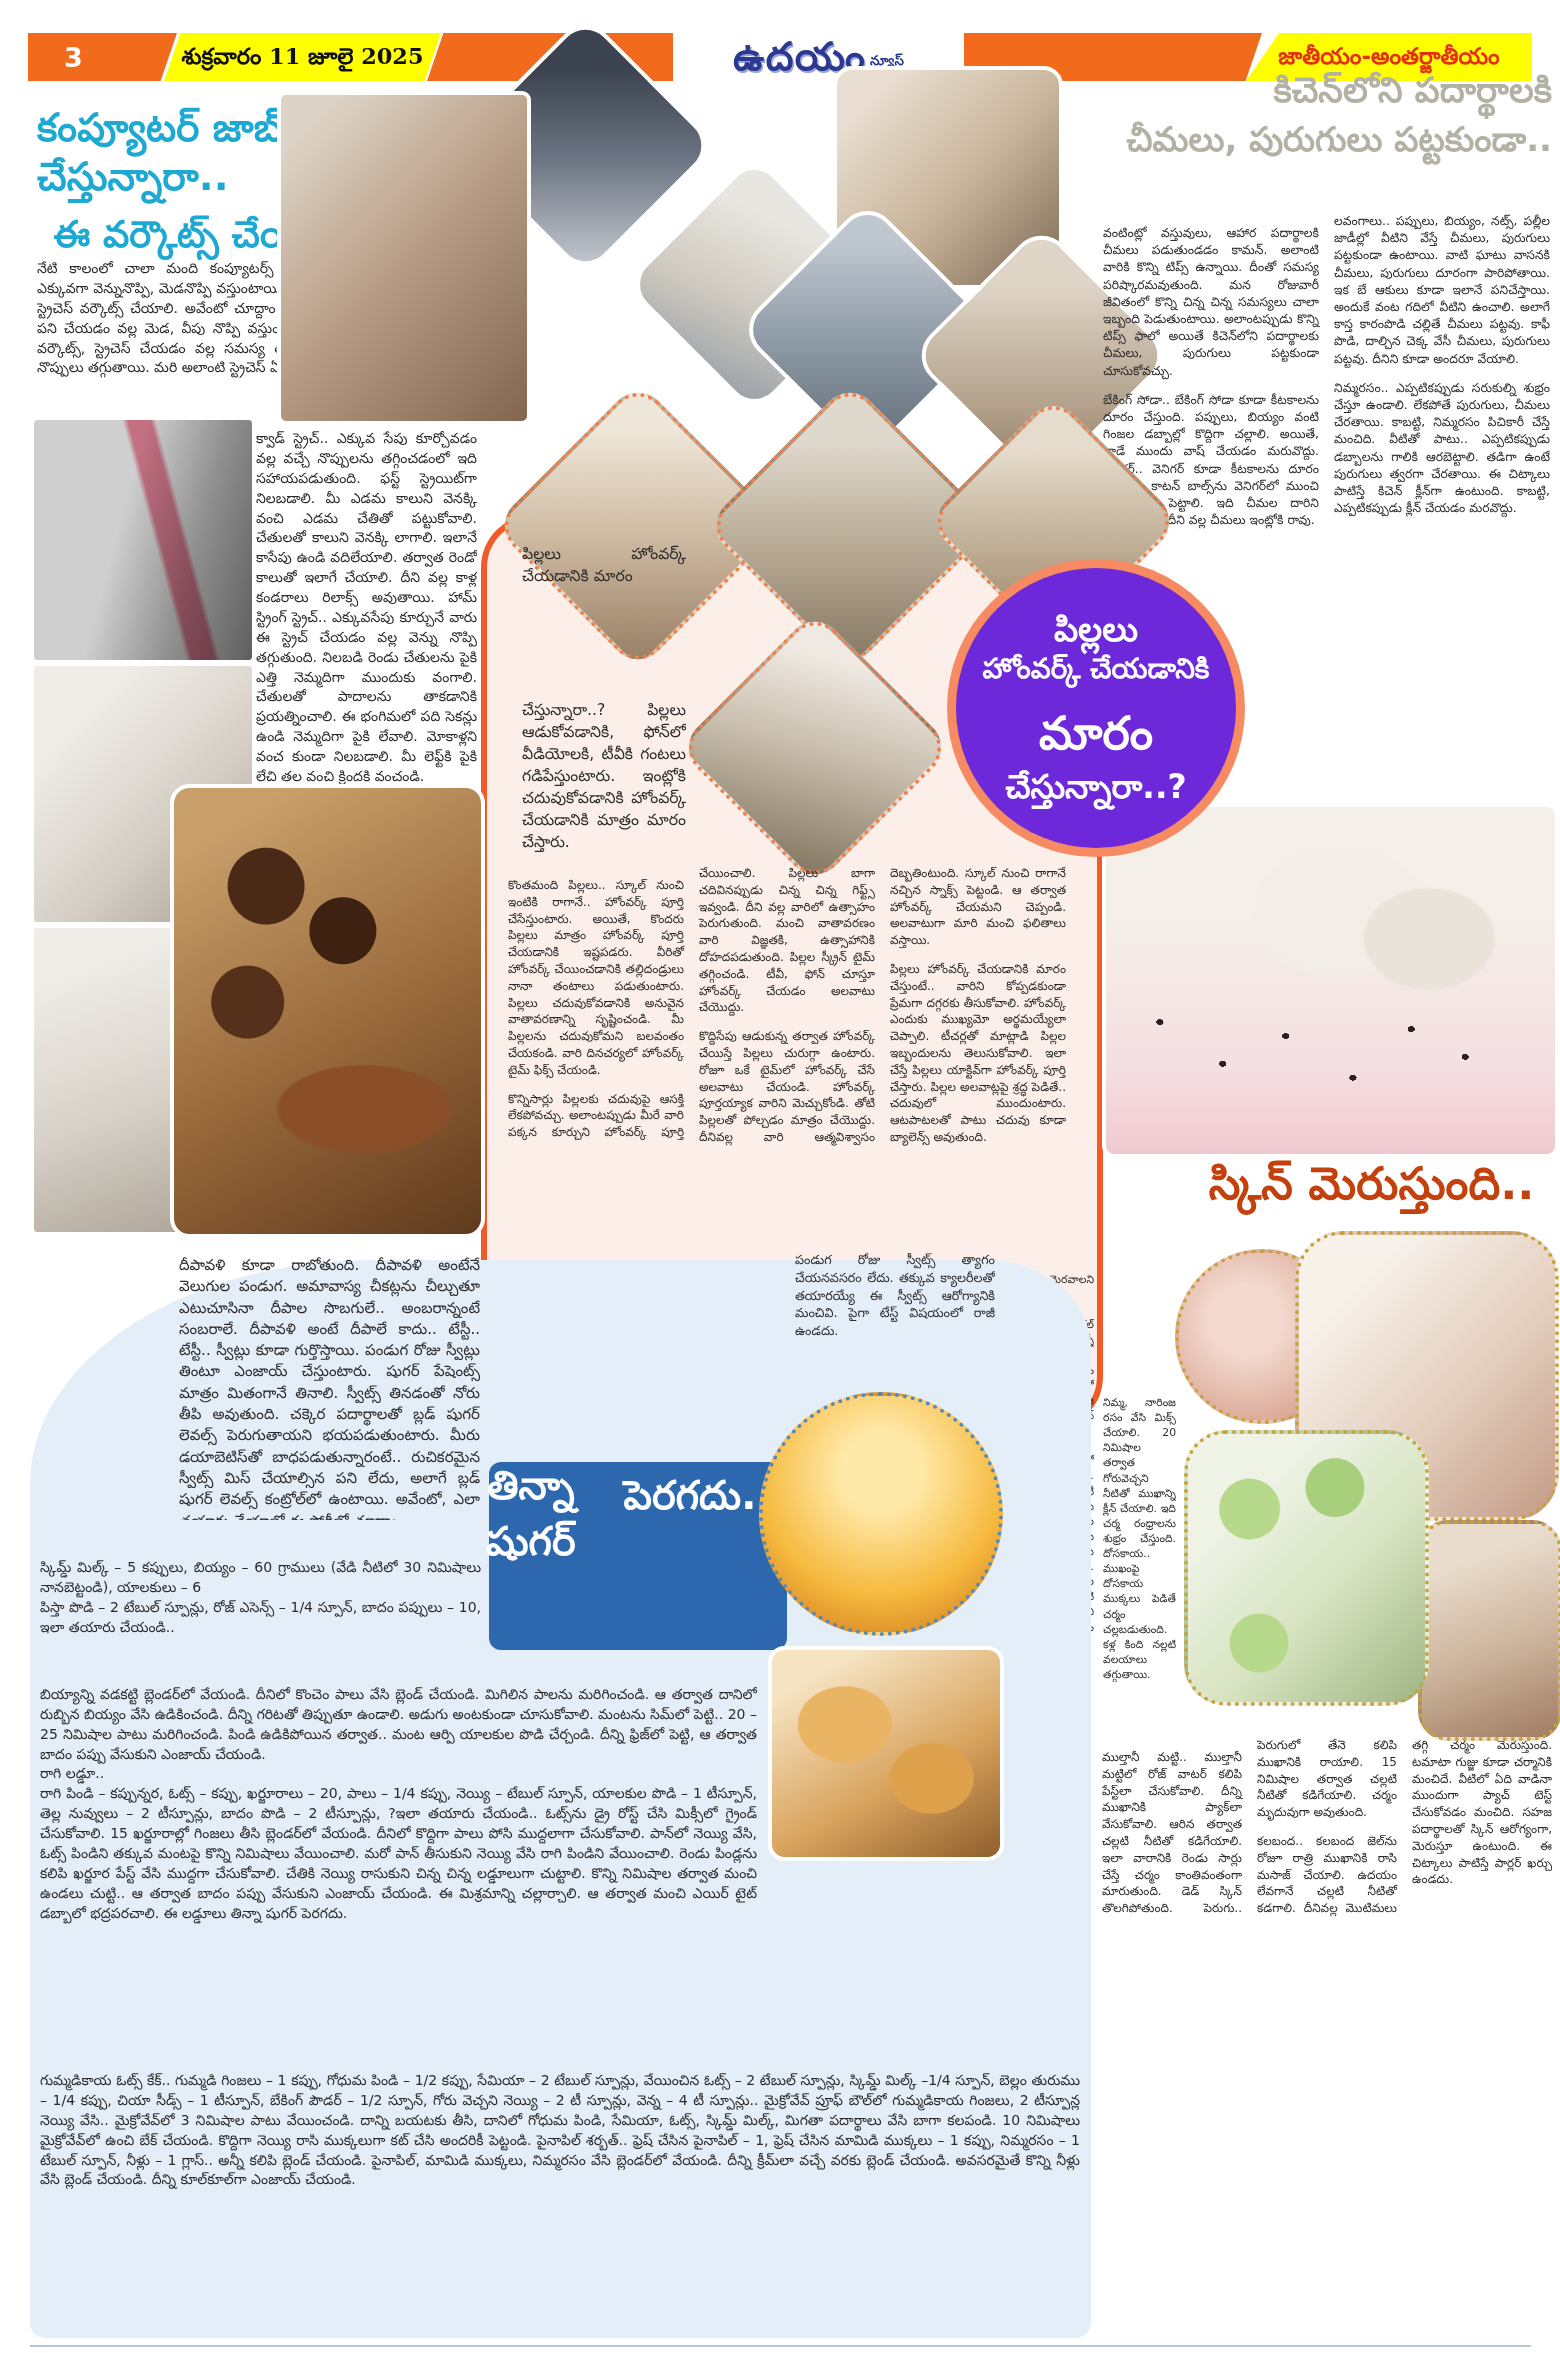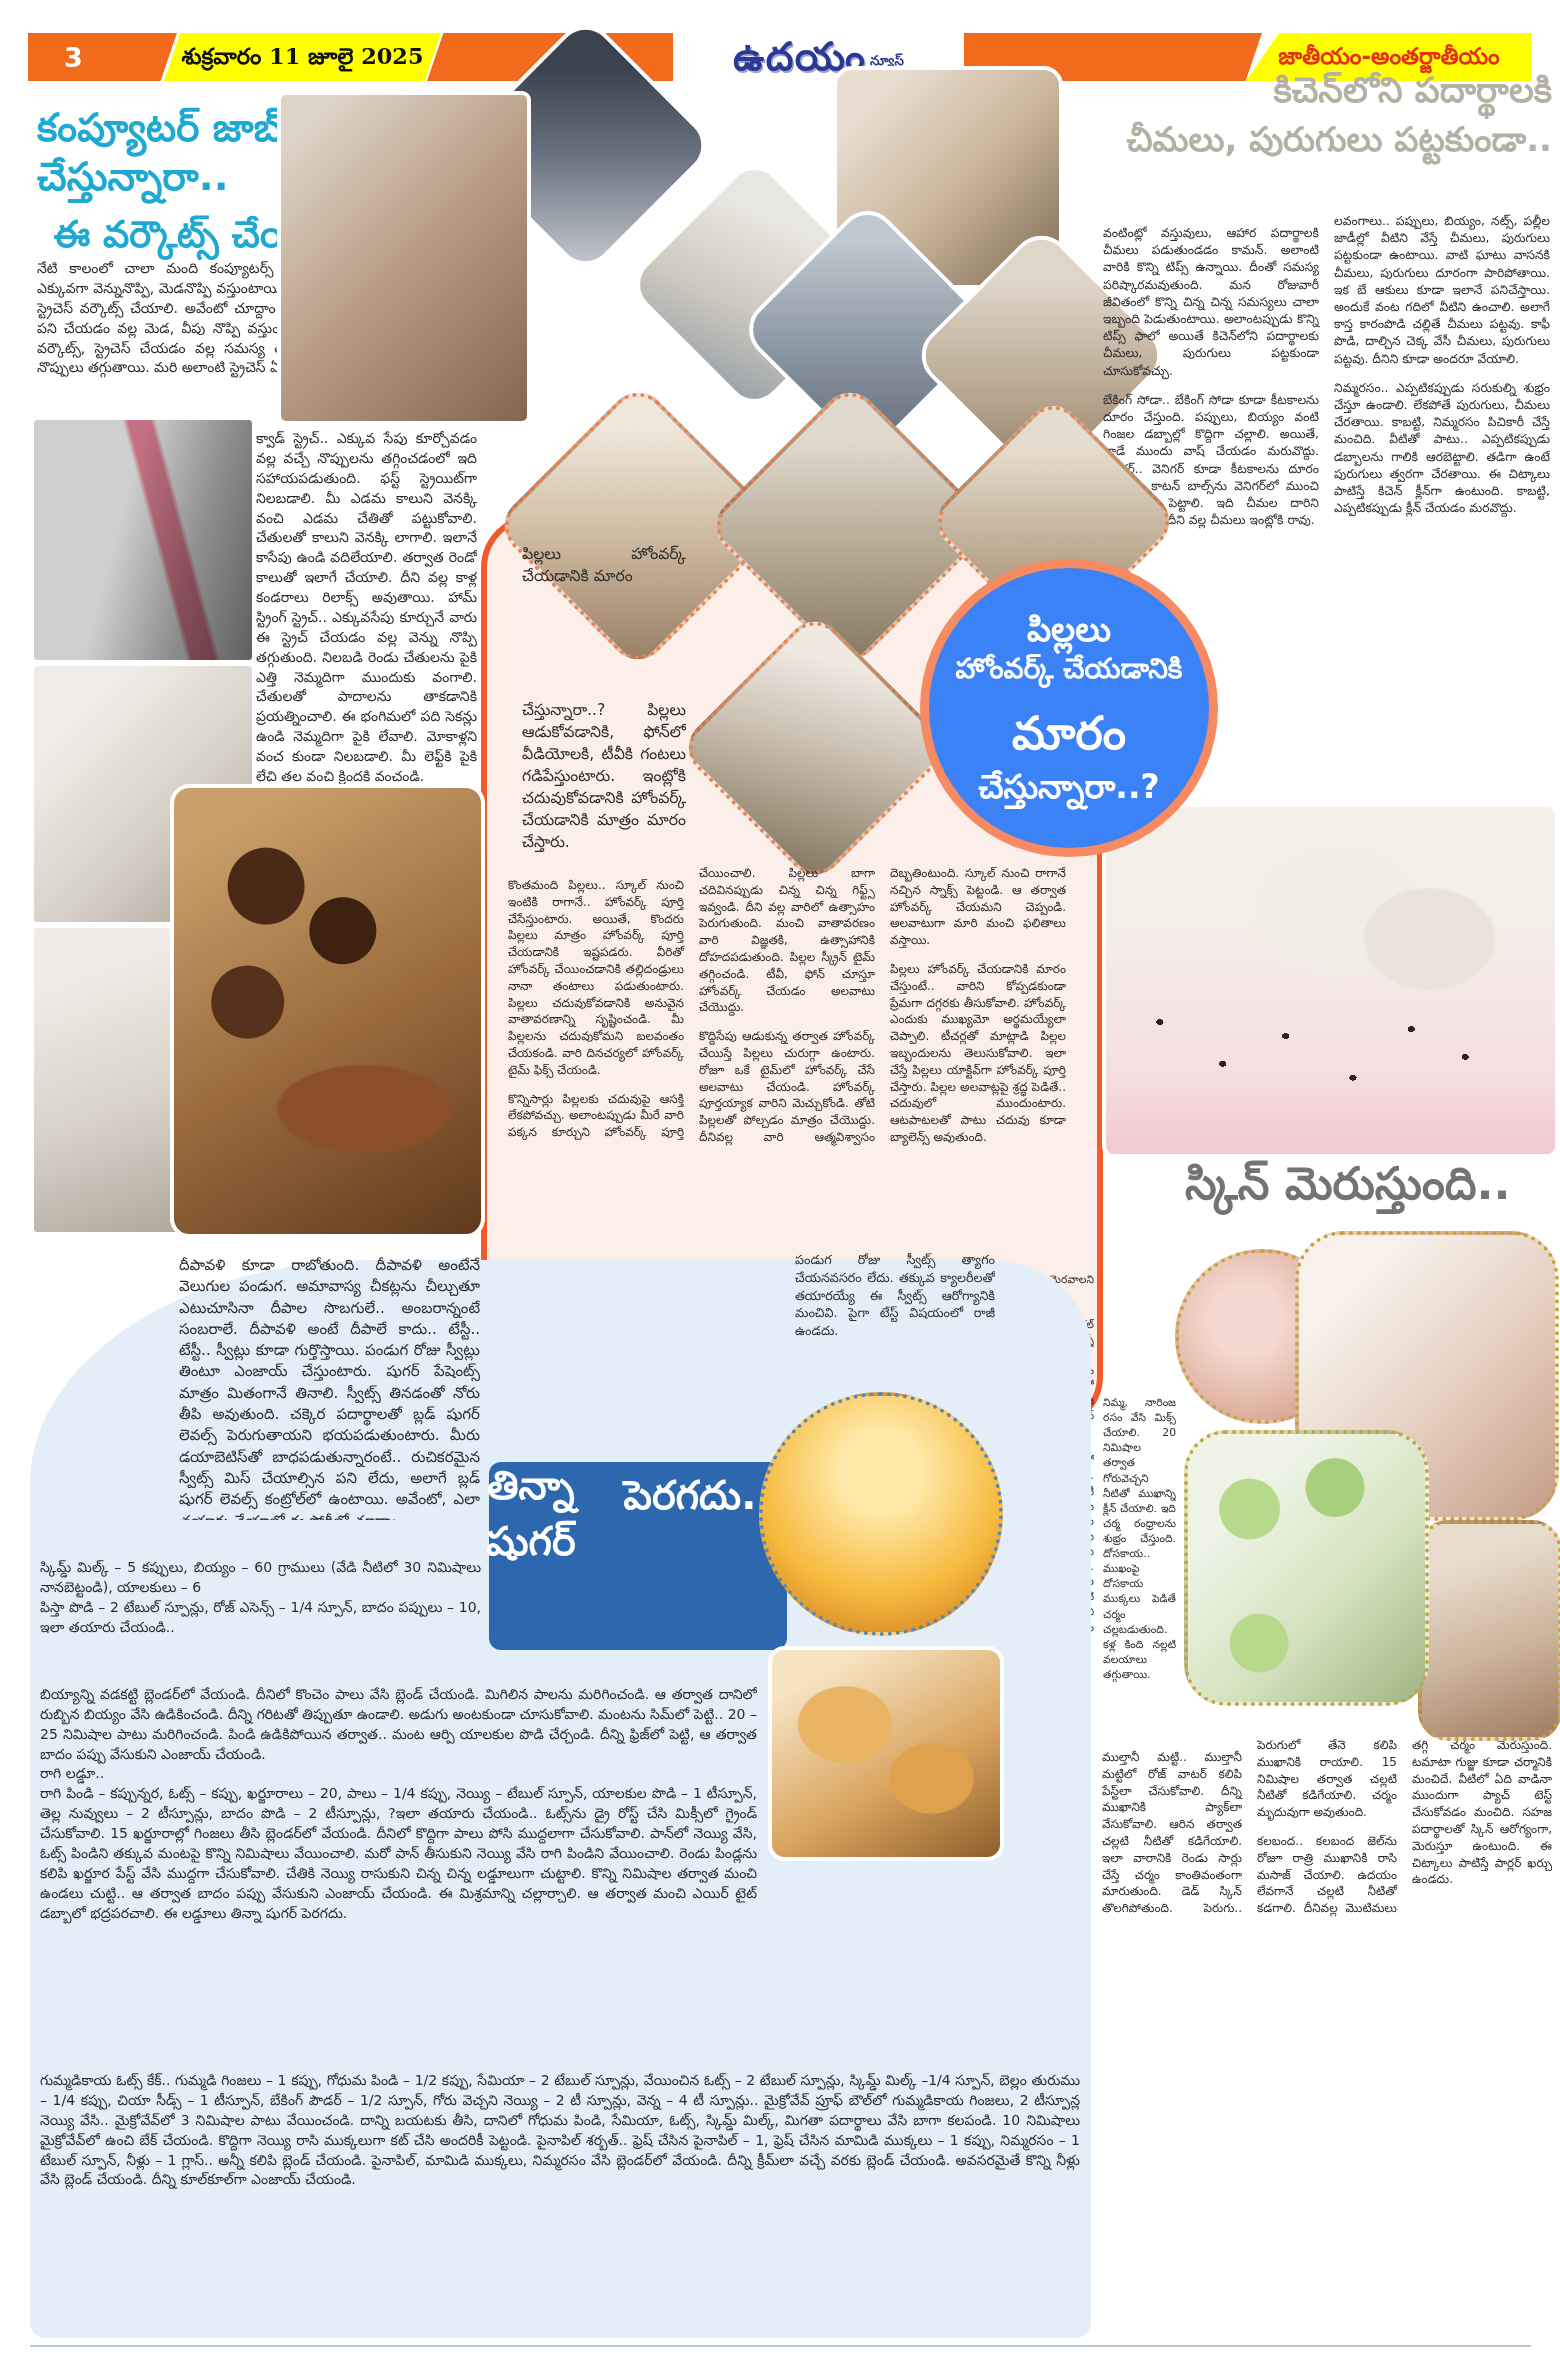--- a/index.html
+++ b/index.html
@@ -87,21 +87,21 @@
   <div class="ph diamond dotted-o" style="left:963px;top:431px;width:173px;height:173px;
               background:linear-gradient(135deg,#e6dccd 20%,#bba88f 65%,#94805f);z-index:3;"></div>
   <div class="ph diamond dotted-o" style="left:717px;top:650px;width:188px;height:188px;
               background:linear-gradient(150deg,#efe9e2 15%,#c9beae 50%,#83755f);z-index:3;"></div>
 
   <div class="abs body-sm" style="left:522px;top:531px;width:164px;height:358px;overflow:hidden;font-size:15.7px;z-index:4;">
     <p style="margin-bottom:112px;">పిల్లలు హోంవర్క్ చేయడానికి మారం</p>
     <p>చేస్తున్నారా..? పిల్లలు ఆడుకోవడానికి, ఫోన్‌లో వీడియోలకి, టీవీకి గంటలు గడిపేస్తుంటారు. ఇంట్లోకి చదువుకోవడానికి హోంవర్క్ చేయడానికి మాత్రం మారం చేస్తారు.</p>
   </div>
 
-  <div class="abs circle-txt" style="left:929px;top:568px;width:280px;height:280px;border-radius:50%;background:#3b82f6;
+  <div class="abs circle-txt" style="left:956px;top:568px;width:280px;height:280px;border-radius:50%;background:#6d28d9;
               box-shadow:0 0 0 9px #f58a63;display:flex;flex-direction:column;justify-content:center;z-index:5;">
     <div style="font-size:34px;">పిల్లలు</div>
     <div style="font-size:28px;margin-top:4.5px;">హోంవర్క్ చేయడానికి</div>
     <div style="font-size:46px;margin-top:22px;">మారం</div>
     <div style="font-size:33px;margin-top:8px;">చేస్తున్నారా..?</div>
   </div>
 
   <div class="abs body-sm cols-3" style="left:508px;top:865px;width:558px;height:531px;overflow:hidden;font-size:12px;z-index:4;">
     <p>కొంతమంది పిల్లలు.. స్కూల్ నుంచి ఇంటికి రాగానే.. హోంవర్క్ పూర్తి చేసేస్తుంటారు. అయితే, కొందరు పిల్లలు మాత్రం హోంవర్క్ పూర్తి చేయడానికి ఇష్టపడరు. వీరితో హోంవర్క్ చేయించడానికి తల్లిదండ్రులు నానా తంటాలు పడుతుంటారు. పిల్లలు చదువుకోవడానికి అనువైన వాతావరణాన్ని సృష్టించండి. మీ పిల్లలను చదువుకోమని బలవంతం చేయకండి. వారి దినచర్యలో హోంవర్క్ టైమ్ ఫిక్స్ చేయండి.</p>
     <p>కొన్నిసార్లు పిల్లలకు చదువుపై ఆసక్తి లేకపోవచ్చు. అలాంటప్పుడు మీరే వారి పక్కన కూర్చుని హోంవర్క్ పూర్తి చేయించాలి. పిల్లలు బాగా చదివినప్పుడు చిన్న చిన్న గిఫ్ట్స్ ఇవ్వండి. దీని వల్ల వారిలో ఉత్సాహం పెరుగుతుంది. మంచి వాతావరణం వారి విజ్ఞతకి, ఉత్సాహానికి దోహదపడుతుంది. పిల్లల స్క్రీన్ టైమ్ తగ్గించండి. టీవీ, ఫోన్ చూస్తూ హోంవర్క్ చేయడం అలవాటు చేయొద్దు.</p>
@@ -126,21 +126,21 @@
                 radial-gradient(3.7px 3px at 12% 62%,#2e201a 96%,transparent),
                 radial-gradient(3.7px 3px at 26% 74%,#2e201a 96%,transparent),
                 radial-gradient(3.7px 3px at 40% 66%,#2e201a 96%,transparent),
                 radial-gradient(3.7px 3px at 55% 78%,#2e201a 96%,transparent),
                 radial-gradient(3.7px 3px at 68% 64%,#2e201a 96%,transparent),
                 radial-gradient(3.7px 3px at 80% 72%,#2e201a 96%,transparent),
                 radial-gradient(67px 52px at 72% 38%,#e9e3da 95%,transparent),
                 radial-gradient(89px 67px at 52% 30%,#f2ede6 92%,transparent),
                 linear-gradient(180deg,#f5efe9 30%,#f4dfe2 75%,#f0c9cf);"></div>
 
-  <div class="abs" style="left:1185px;top:1157px;width:373px;text-align:left;color:#737373;font-weight:bold;font-size:45px;">స్కిన్ మెరుస్తుంది..</div>
+  <div class="abs" style="left:1185px;top:1157px;width:373px;text-align:center;color:#c2410c;font-weight:bold;font-size:45px;">స్కిన్ మెరుస్తుంది..</div>
 
   <div class="ph dotted-g" style="left:1295px;top:1231px;width:256px;height:282px;border-radius:48px;
               background:linear-gradient(135deg,#f7f1ea 20%,#e3cdbd 60%,#c49c86);z-index:2;"></div>
   <div class="ph dotted-g" style="left:1175px;top:1249px;width:167px;height:167px;border-radius:50%;
               background:radial-gradient(circle at 40% 40%,#f3d9cf 25%,#dba896 75%,#c2876f);z-index:1;"></div>
   <div class="ph dotted-g" style="left:1184px;top:1430px;width:237px;height:268px;border-radius:42px;
               background:
                 radial-gradient(31px 31px at 26% 28%,#b7d98b 96%,transparent),
                 radial-gradient(30px 30px at 62% 20%,#a8cf7c 96%,transparent),
                 radial-gradient(30px 30px at 30% 78%,#b7d98b 96%,transparent),

